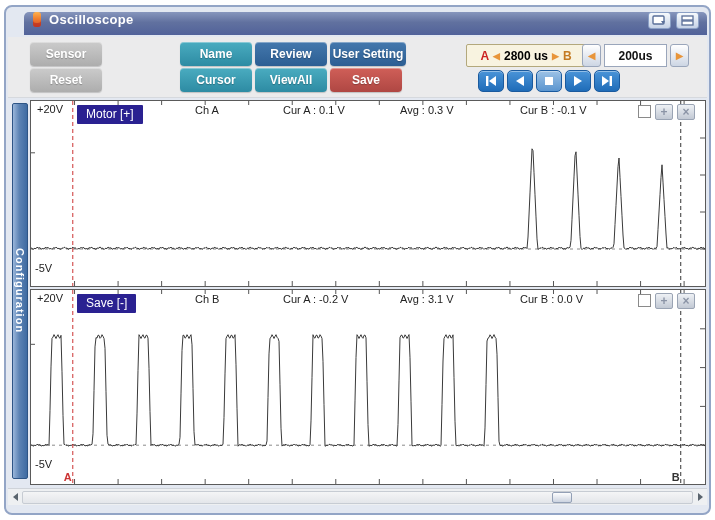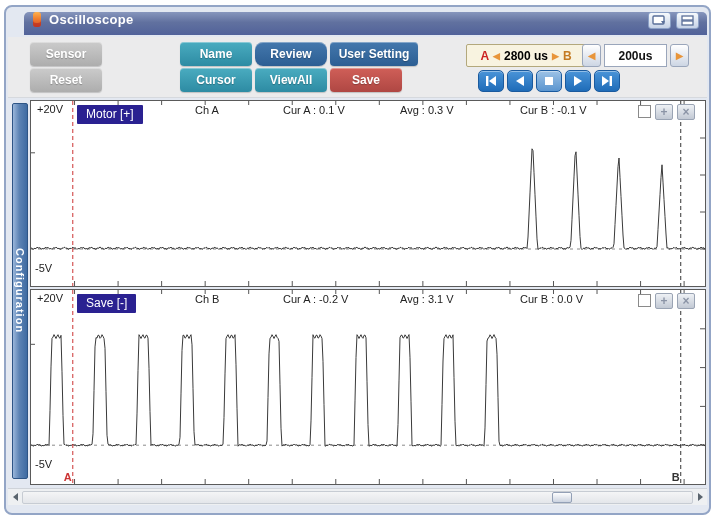--- a/index.html
+++ b/index.html
@@ -83,22 +83,22 @@
             <rect x="1" y="1" width="11" height="4" fill="#fff" stroke="#5a6f99" stroke-width="1.3"></rect>
             <rect x="1" y="6" width="11" height="4" fill="#fff" stroke="#5a6f99" stroke-width="1.3"></rect>
           </svg>
       </button>
     </div>
   </div>
 
   <div class="toolbar"></div>
   <button class="btn gray" style="left:30px;top:42px;width:72px;">Sensor</button>
   <button class="btn teal" style="left:180px;top:42px;width:72px;">Name</button>
-  <button class="btn steel" style="left:255px;top:42px;width:72px;border-radius:8px;">Review</button>
-  <button class="btn steel" style="left:330px;top:42px;width:88px;">User Setting</button>
+  <button class="btn steel" style="left:255px;top:42px;width:72px;">Review</button>
+  <button class="btn steel" style="left:330px;top:42px;width:76px;">User Setting</button>
 
   <button class="btn gray" style="left:30px;top:68px;width:72px;">Reset</button>
   <button class="btn teal" style="left:180px;top:68px;width:72px;">Cursor</button>
   <button class="btn teal" style="left:255px;top:68px;width:72px;">ViewAll</button>
   <button class="btn red" style="left:330px;top:68px;width:72px;">Save</button>
 
   <div class="ab-box">
     <span class="ab-a">A</span>
     <span class="arr">◀</span>
     <span>2800 us</span>

